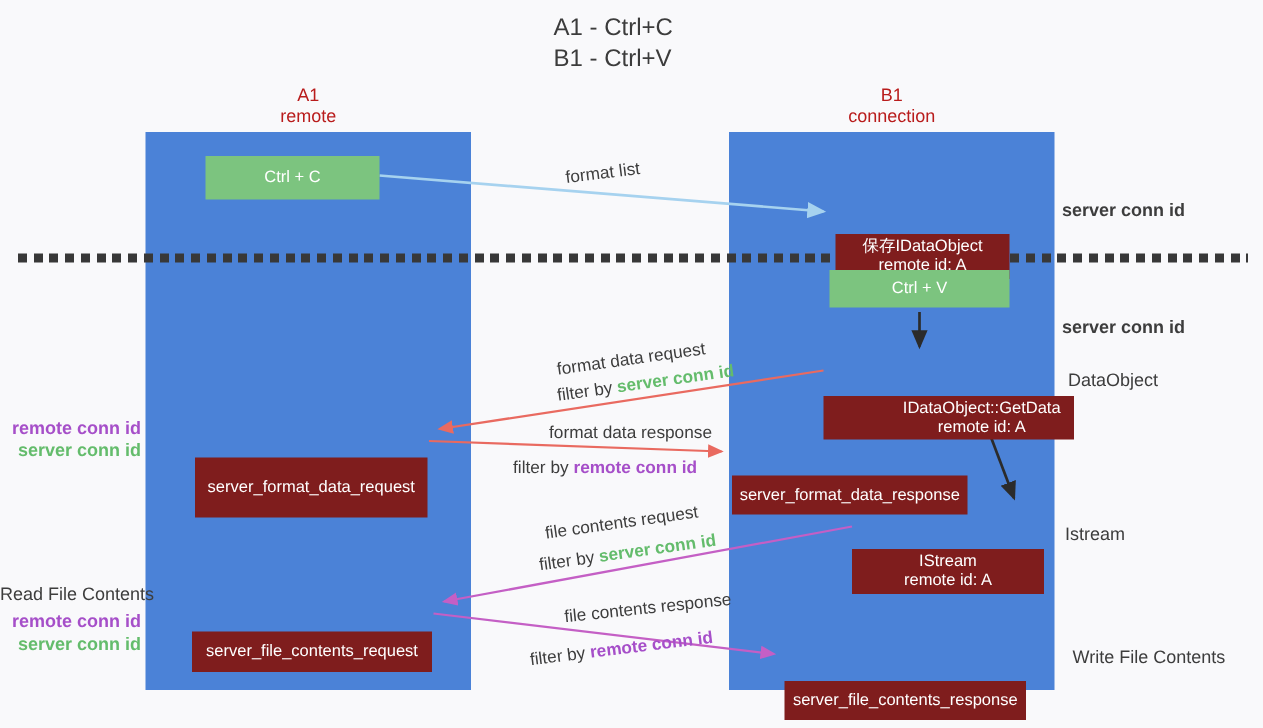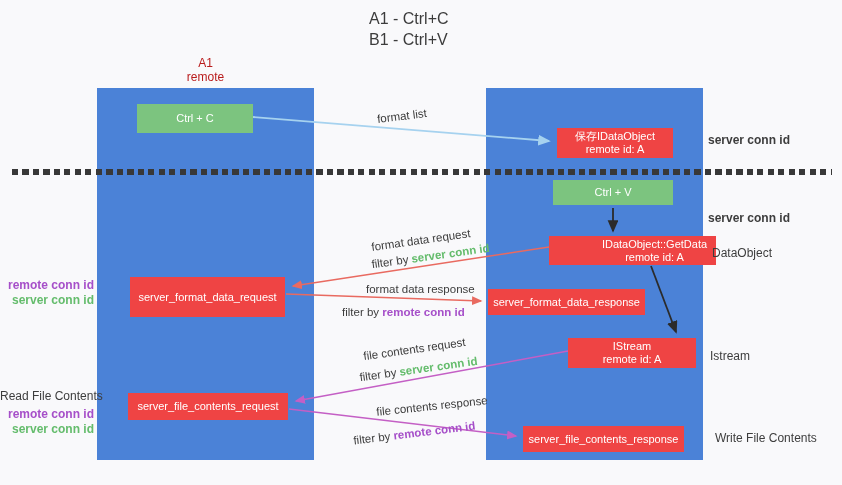--- a/index.html
+++ b/index.html
@@ -29,21 +29,21 @@
   .dotted-line {
     position:absolute; left:12px; top:169px; width:820px; height:6px;
     background:repeating-linear-gradient(to right, #383838 0 6px, transparent 6px 10.5px);
   }
   .node {
     position:absolute; display:flex; flex-direction:column;
     align-items:center; justify-content:center;
     color:#ffffff; font-size:11px; line-height:13px; text-align:center;
     white-space:nowrap;
   }
-  .orange { background:#ef4444; }
+  .orange { background:#7f1d1d;margin-top:28px; }
   .green-box { background:#7cc47f; }
   .arrow-layer { position:absolute; left:0; top:0; pointer-events:none; }
   .flow-label {
     position:absolute; font-size:11.5px; color:#3d3d3d; white-space:nowrap;
   }
   .rot8 { transform:rotate(-8deg); }
   .rot7 { transform:rotate(-7deg); }
   .rot6 { transform:rotate(-6deg); }
   .green-text { color:#64bc6c; font-weight:bold; }
   .purple-text { color:#a64fc9; font-weight:bold; }
@@ -62,20 +62,24 @@
 <div class="canvas">
 
   <div class="title">
     <div>A1 - Ctrl+C</div>
     <div>B1 - Ctrl+V</div>
   </div>
 
   <div class="col-header" style="left:97px;">
     <div>A1</div>
     <div>remote</div>
+  </div>
+  <div class="col-header" style="left:486px;">
+    <div>B1</div>
+    <div>connection</div>
   </div>
 
   <div class="col" style="left:97px;"></div>
   <div class="col" style="left:486px;"></div>
 
   <div class="dotted-line"></div>
 
   <svg class="arrow-layer" width="842" height="485" viewBox="0 0 842 485">
     <defs>
       <marker id="m-blue" markerWidth="8" markerHeight="7" refX="6" refY="3" orient="auto">

